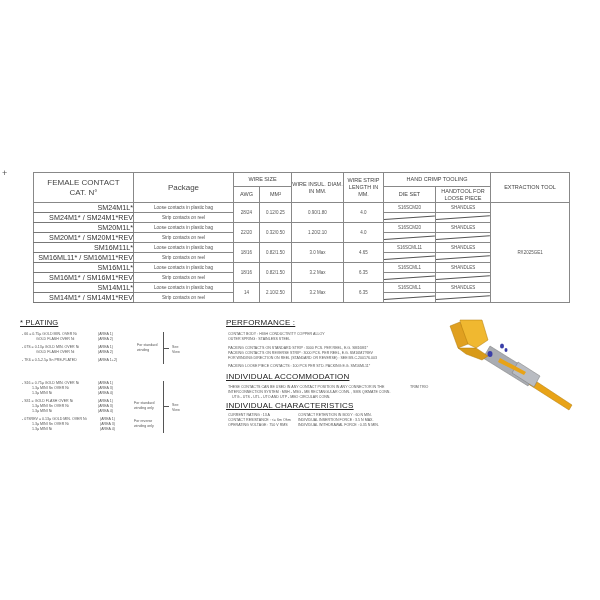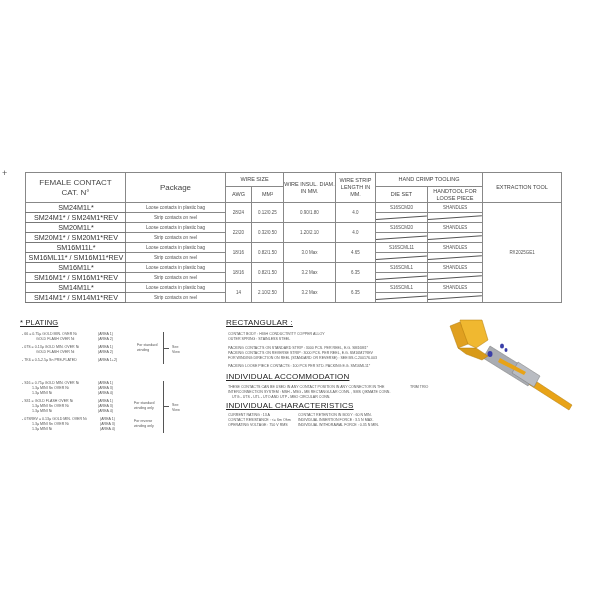--- a/index.html
+++ b/index.html
@@ -1,23 +1,23 @@
 <!DOCTYPE html>
 <html><head>
 <meta charset="utf-8">
 <style>
   html, body { margin:0; padding:0; background:#ffffff; }
   body { width:600px; height:600px; position:relative; overflow:hidden; font-family:"Liberation Sans", sans-serif; color:#333; }
   .corner-mark { position:absolute; left:2px; top:168px; font-size:9px; color:#555; }
-  table.spec { position:absolute; left:25px; top:172px; width:536px; border-collapse:collapse; table-layout:fixed; }
+  table.spec { position:absolute; left:33px; top:172px; width:536px; border-collapse:collapse; table-layout:fixed; }
   table.spec td, table.spec th { border:1px solid #888; padding:0; font-weight:normal; text-align:center; vertical-align:middle; overflow:hidden; white-space:nowrap; }
   table.spec th { font-size:5.5px; color:#444; line-height:7px; }
   table.spec th.big { font-size:8px; line-height:10px; }
   table.spec td { font-size:4.5px; color:#555; height:8px; }
-  table.spec td.cat { text-align:center; font-size:7.2px; color:#333; padding-left:1px; border-bottom:1.5px solid #777; }
+  table.spec td.cat { text-align:right; font-size:7.2px; color:#333; padding-left:1px; border-bottom:1.5px solid #777; }
   table.spec td.pkg { font-size:4.6px; }
   table.spec td.die { position:relative; }
   .slash { position:absolute; left:0; right:0; height:1px; background:#555; transform-origin:left; }
   .sec-title { position:absolute; font-size:8px; text-decoration:underline; color:#222; letter-spacing:0.2px; }
   .small { position:absolute; font-size:3.6px; color:#555; line-height:4.6px; white-space:nowrap; }
   .bracket { position:absolute; width:1px; background:#555; }
   .tick { position:absolute; height:1px; width:6px; background:#555; }
   .product { position:absolute; left:430px; top:312px; width:150px; height:105px; }
 </style>
 </head>
@@ -199,21 +199,21 @@
 <div class="small" style="left:32px;top:422px;">1.3µ MINI Sn OVER Ni</div>
 <div class="small" style="left:100px;top:422px;">(AREA 3)</div>
 <div class="small" style="left:32px;top:427px;">1.3µ MINI Ni</div>
 <div class="small" style="left:100px;top:427px;">(AREA 4)</div>
 <div class="small" style="left:134px;top:401px;width:26px;white-space:normal;">For standard winding only</div>
 <div class="small" style="left:134px;top:419px;width:26px;white-space:normal;">For reverse winding only</div>
 <div class="bracket" style="left:163px;top:381px;height:52px;"></div>
 <div class="tick" style="left:163px;top:406px;"></div>
 <div class="small" style="left:172px;top:403px;width:14px;white-space:normal;">See View</div>
 
-<div class="sec-title" style="left:226px;top:318px;">RECTANGULAR :</div>
+<div class="sec-title" style="left:226px;top:318px;">PERFORMANCE :</div>
 <div class="small" style="left:228px;top:332px;">CONTACT BODY : HIGH CONDUCTIVITY COPPER ALLOY</div>
 <div class="small" style="left:228px;top:337px;">OUTER SPRING : STAINLESS STEEL</div>
 <div class="small" style="left:228px;top:346px;">PACKING CONTACTS ON STANDARD STRIP : 3000 PCS. PER REEL, E.G. SM16M1*</div>
 <div class="small" style="left:228px;top:351px;">PACKING CONTACTS ON REVERSE STRIP : 3000 PCS. PER REEL, E.G. SM16M1*REV</div>
 <div class="small" style="left:228px;top:356px;">   FOR WINDING DIRECTION ON REEL (STANDARD OR REVERSE) : SEE BS.C.200176.003</div>
 <div class="small" style="left:228px;top:364px;">PACKING LOOSE PIECE CONTACTS : 100 PCS PER STD. PACKING E.G. SM16ML11*</div>
 
 <div class="sec-title" style="left:226px;top:372px;">INDIVIDUAL ACCOMMODATION</div>
 <div class="small" style="left:228px;top:385px;">THESE CONTACTS CAN BE USED IN ANY CONTACT POSITION IN ANY CONNECTOR IN THE</div>
 <div class="small" style="left:228px;top:390px;">INTERCONNECTION SYSTEM : MSH - MSG - MB RECTANGULAR CONN. , SMS QIKMATE CONN.</div>

